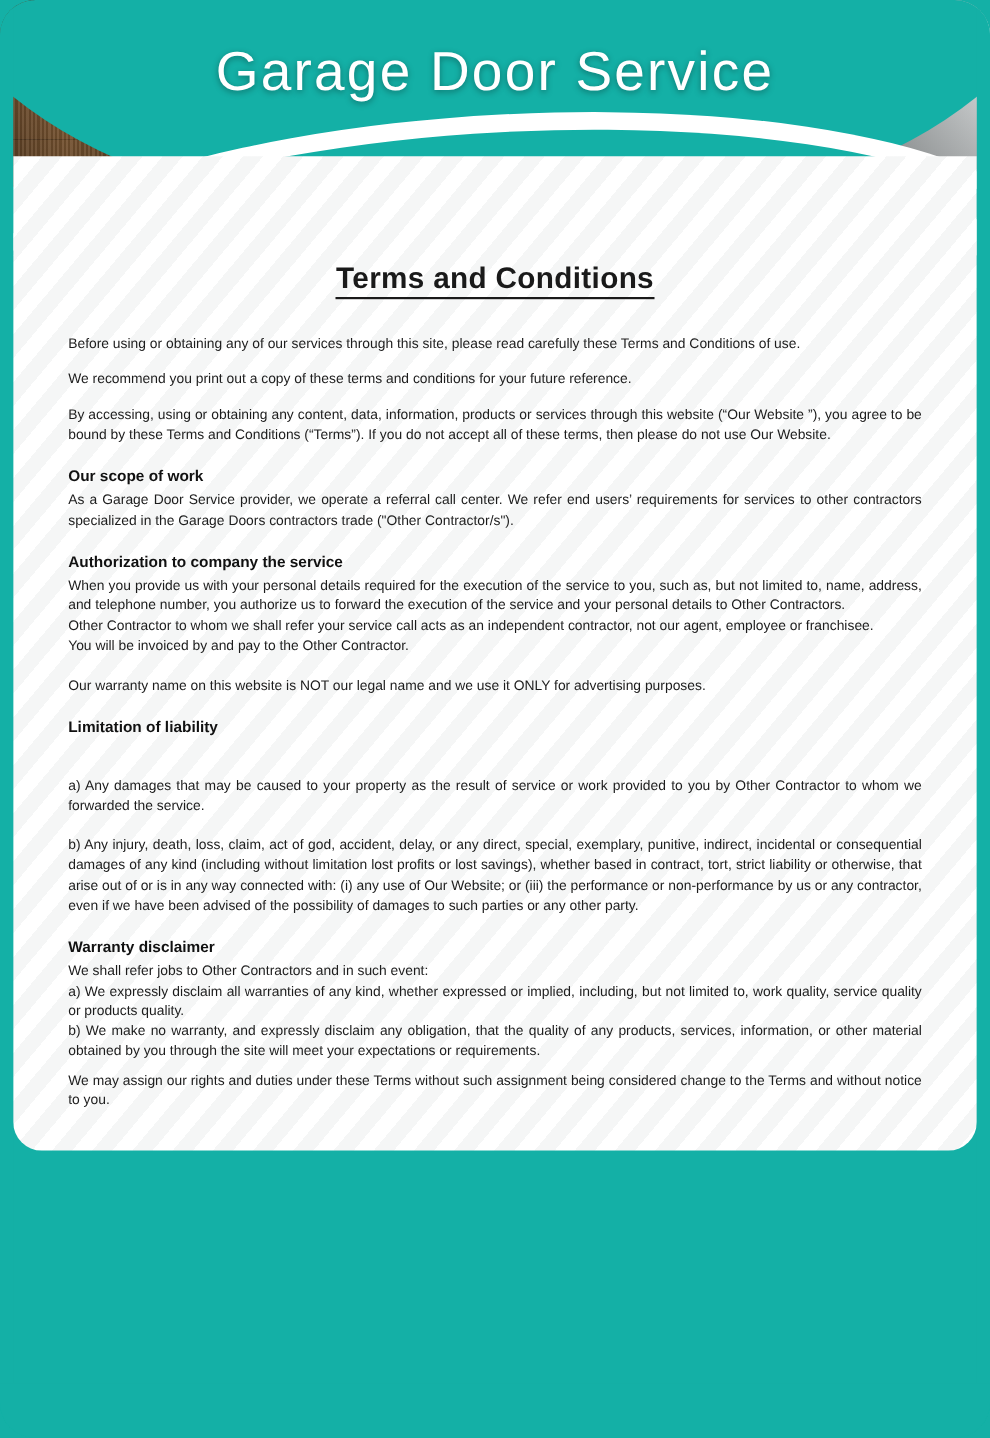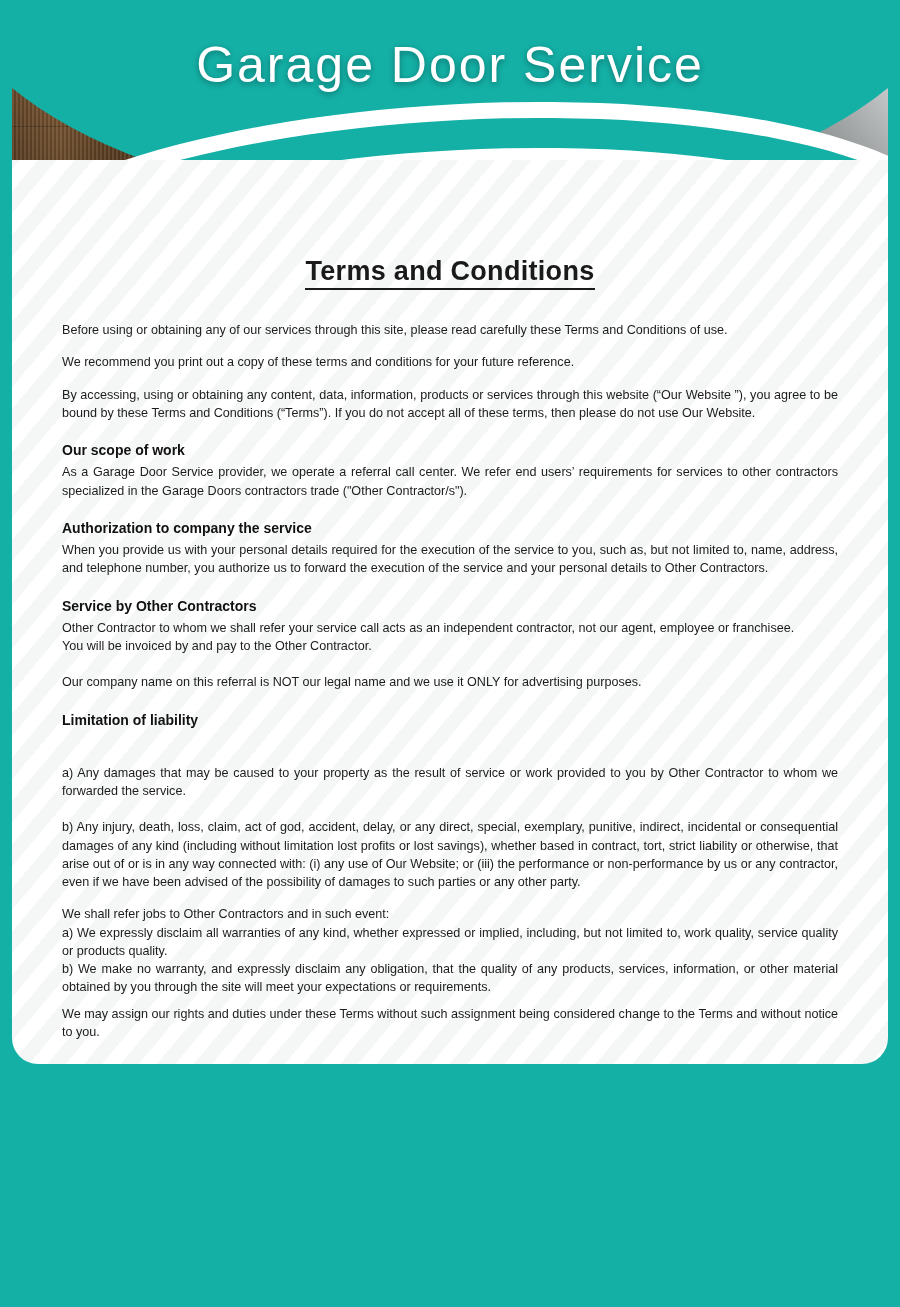--- a/index.html
+++ b/index.html
@@ -13,20 +13,21 @@
     background: #14b0a6;
     overflow: hidden;
   }
 
   .page {
     position: relative;
     width: 900px;
     height: 1307px;
     background: #14b0a6;
     overflow: hidden;
+    border-radius: 32px;
   }
 
   
   .hero {
     position: absolute;
     top: 0;
     left: 0;
     width: 900px;
     height: 232px;
     overflow: hidden;
@@ -145,21 +146,21 @@
     letter-spacing: 2px;
     font-weight: 500;
     text-shadow: 0 2px 6px rgba(0,0,0,0.35);
     z-index: 6;
   }
 
   
   .doc-card {
     position: absolute;
     left: 12px;
-    top: 160px;
+    top: 142px;
     width: 876px;
     height: 904px;
     background:
       repeating-linear-gradient(-50deg,
         #ffffff 0 14px,
         #f5f6f6 14px 28px);
     border-radius: 0 0 26px 26px;
     overflow: hidden;
     box-shadow: 0 0 0 0 rgba(0,0,0,0);
   }
@@ -259,31 +260,31 @@
         <h3 class="sec">Our scope of work</h3>
         <div class="lines">
           <p>As a Garage Door Service provider, we operate a referral call center. We refer end users’ requirements for services to other contractors specialized in the Garage Doors contractors trade ("Other Contractor/s").</p>
         </div>
 
         <h3 class="sec">Authorization to company the service</h3>
         <div class="lines">
           <p>When you provide us with your personal details required for the execution of the service to you, such as, but not limited to, name, address, and telephone number, you authorize us to forward the execution of the service and your personal details to Other Contractors.</p>
         </div>
 
-        <h3 class="sec">Service by Other Contractors</h3>
         <div class="lines">
           <p>Other Contractor to whom we shall refer your service call acts as an independent contractor, not our agent, employee or franchisee.</p>
           <p>You will be invoiced by and pay to the Other Contractor.</p>
         </div>
-        <p class="para" style="margin-top:18px">Our company name on this referral is NOT our legal name and we use it ONLY for advertising purposes.</p>
+        <p class="para" style="margin-top:18px">Our warranty name on this website is NOT our legal name and we use it ONLY for advertising purposes.</p>
 
         <h3 class="sec">Limitation of liability</h3>
         <p class="para" style="margin-top:34px">a) Any damages that may be caused to your property as the result of service or work provided to you by Other Contractor to whom we forwarded the service.</p>
         <p class="para" style="margin-top:18px">b) Any injury, death, loss, claim, act of god, accident, delay, or any direct, special, exemplary, punitive, indirect, incidental or consequential damages of any kind (including without limitation lost profits or lost savings), whether based in contract, tort, strict liability or otherwise, that arise out of or is in any way connected with: (i) any use of Our Website; or (iii) the performance or non-performance by us or any contractor, even if we have been advised of the possibility of damages to such parties or any other party.</p>
 
+        <h3 class="sec">Warranty disclaimer</h3>
         <div class="lines">
           <p>We shall refer jobs to Other Contractors and in such event:</p>
           <p>a) We expressly disclaim all warranties of any kind, whether expressed or implied, including, but not limited to, work quality, service quality or products quality.</p>
           <p>b) We make no warranty, and expressly disclaim any obligation, that the quality of any products, services, information, or other material obtained by you through the site will meet your expectations or requirements.</p>
         </div>
 
         <div class="lines">
           <p style="margin-top:8px">We may assign our rights and duties under these Terms without such assignment being considered change to the Terms and without notice to you.</p>
         </div>
 

